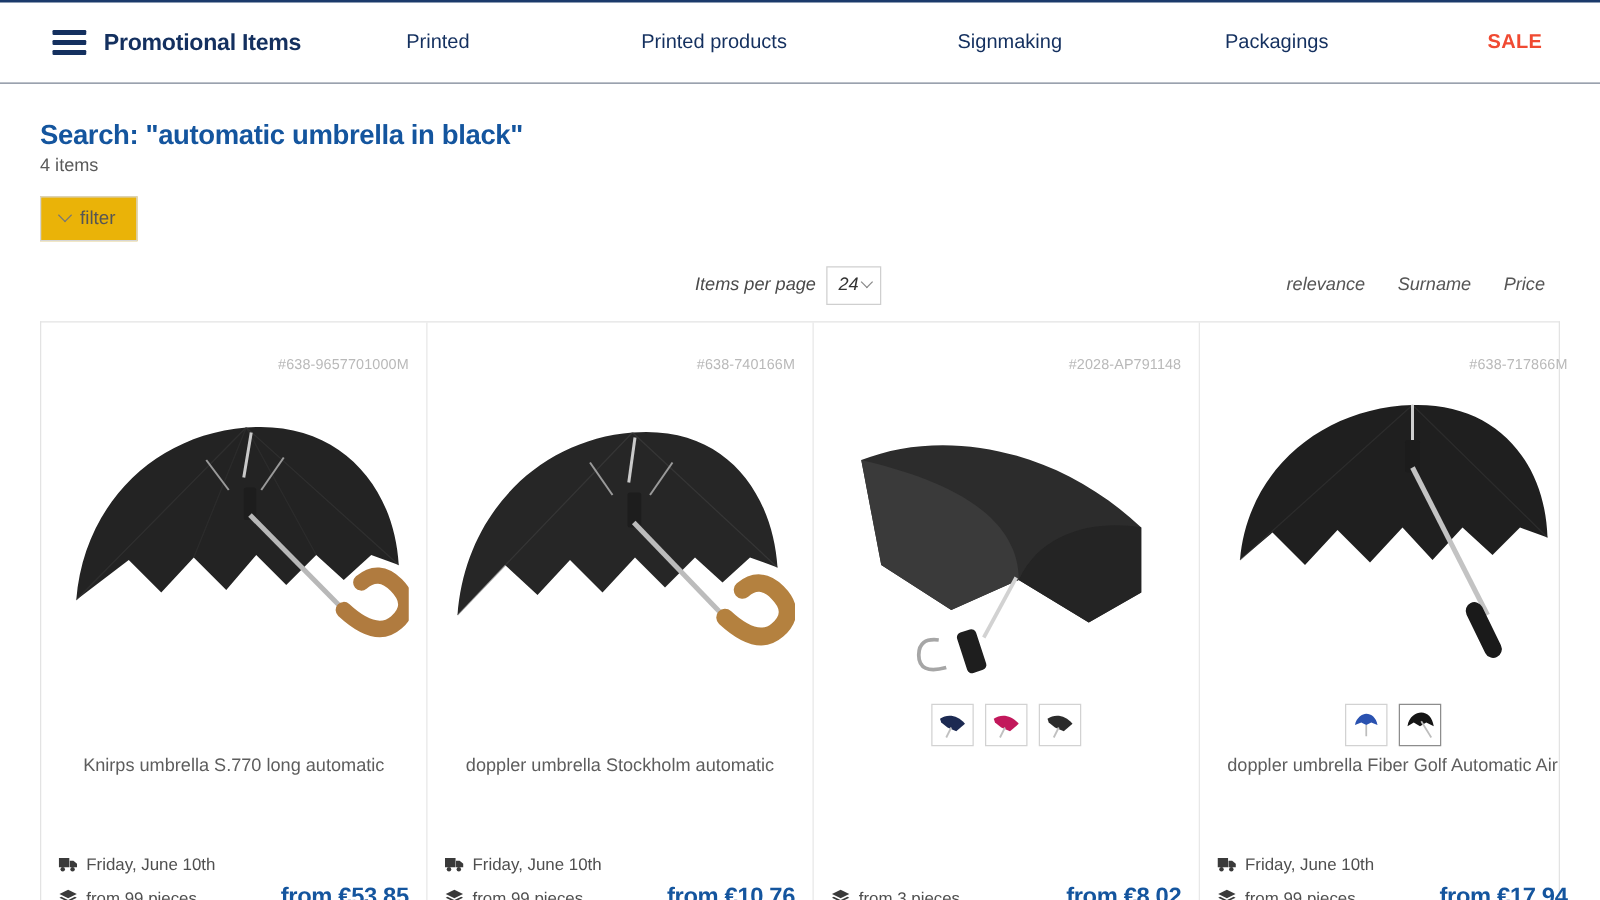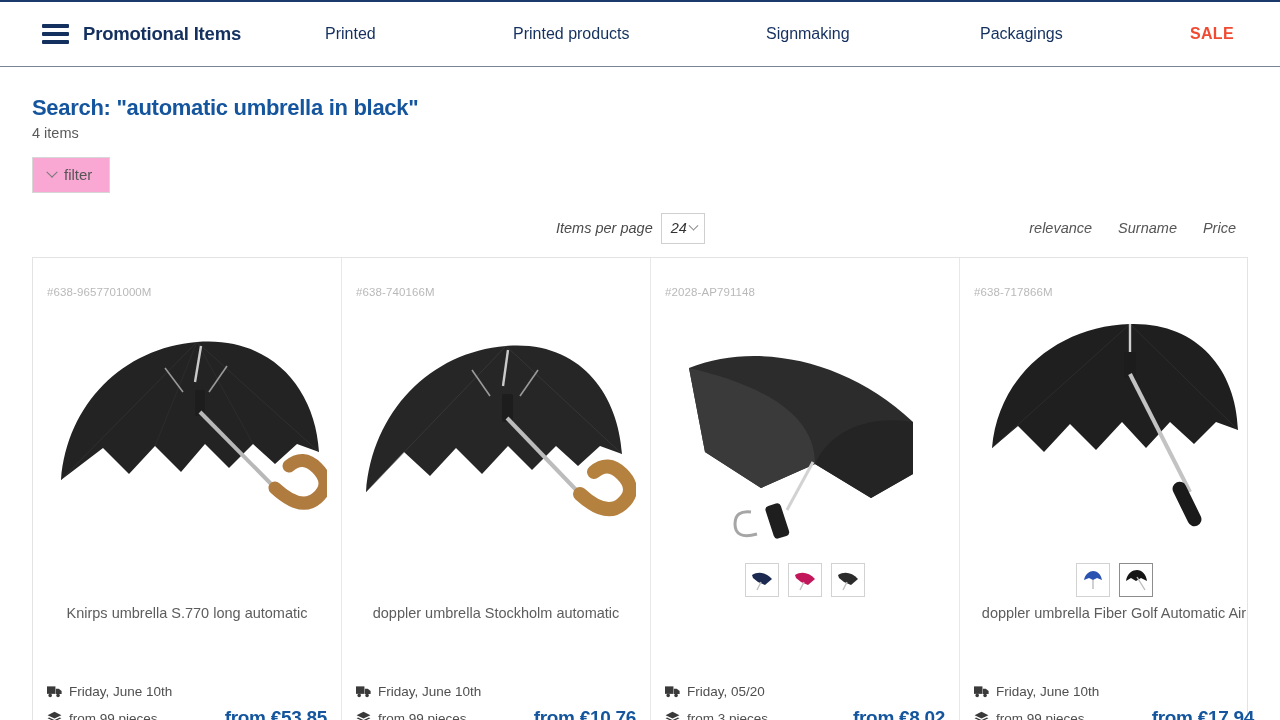--- a/index.html
+++ b/index.html
@@ -41,21 +41,21 @@
   
   .content { padding: 0 32px; }
   .search-title {
     font-size: 22px; font-weight: bold; color: #14559e;
     letter-spacing: -0.3px; margin-top: 28px;
   }
   .items-count { font-size: 14.5px; color: #5a5a5a; margin-top: 4px; }
   .filter-btn {
     margin-top: 16px;
     display: inline-flex; align-items: center; gap: 8px;
-    border: 1px solid #d6d6d6; background: #f9a8d4;
+    border: 1px solid #d6d6d6; background: #eab308;
     padding: 8px 17px 9px 15px;
     font-size: 15px; color: #555; cursor: pointer;
   }
   .chev {
     display: inline-block; width: 8px; height: 8px;
     border-right: 1.6px solid #777; border-bottom: 1.6px solid #777;
     transform: rotate(45deg) translate(-2px,-2px);
   }
 
   
@@ -98,21 +98,21 @@
     flex: 1 1 0;
     border-right: 1px solid #e8e8e8;
     position: relative;
     display: flex; flex-direction: column;
     padding: 0 14px;
     cursor: pointer;
   }
   .card:last-child { border-right: none; }
 
   .artno {
-    font-size: 11.5px; color: #b9b9b9;
+    text-align: right; font-size: 11.5px; color: #b9b9b9;
     margin-top: 28px; letter-spacing: 0.1px;
   }
 
   .img-wrap {
     height: 250px; margin-top: 4px;
     display: flex; align-items: center; justify-content: center;
     position: relative;
   }
   .img-wrap svg { display:block; }
 
@@ -304,29 +304,20 @@
           </svg>
         </div>
         <div class="swatch">
           <svg width="26" height="26" viewBox="0 0 26 26" aria-hidden="true">
             <path d="M3 8 C 9 4, 17 5, 23 12 L 16 18 L 9 15 L 4 11 Z" fill="#2b2b2b"></path>
             <line x1="12" y1="15" x2="8" y2="23" stroke="#c0c0c0" stroke-width="1.4"></line>
           </svg>
         </div>
       </div>
       <div class="card-foot">
-        <div class="ship-row">
-          <svg class="ico" viewBox="0 0 16 14">
-            <path d="M0 1h9v8H0z"></path>
-              <path d="M9.4 3.4h3.1L15.6 6v3H9.4z"></path>
-            <circle cx="3.4" cy="10.6" r="1.9"></circle>
-              <circle cx="11.8" cy="10.6" r="1.9"></circle>
-          </svg>
-          <span>Friday, 05/20</span>
-        </div>
         <div class="pieces-row">
           <span class="pieces-left">
             <svg class="ico" viewBox="0 0 16 14">
               <path d="M8 0.4 15.4 4 8 7.6 0.6 4z"></path>
               <path d="M8 9.2 2.2 6.4 0.6 7.2 8 10.8 15.4 7.2 13.8 6.4z"></path>
               <path d="M8 12.2 2.2 9.4 0.6 10.2 8 13.8 15.4 10.2 13.8 9.4z"></path>
             </svg>
             <span>from 3 pieces</span>
           </span>
           <span class="price">from €8.02</span>

